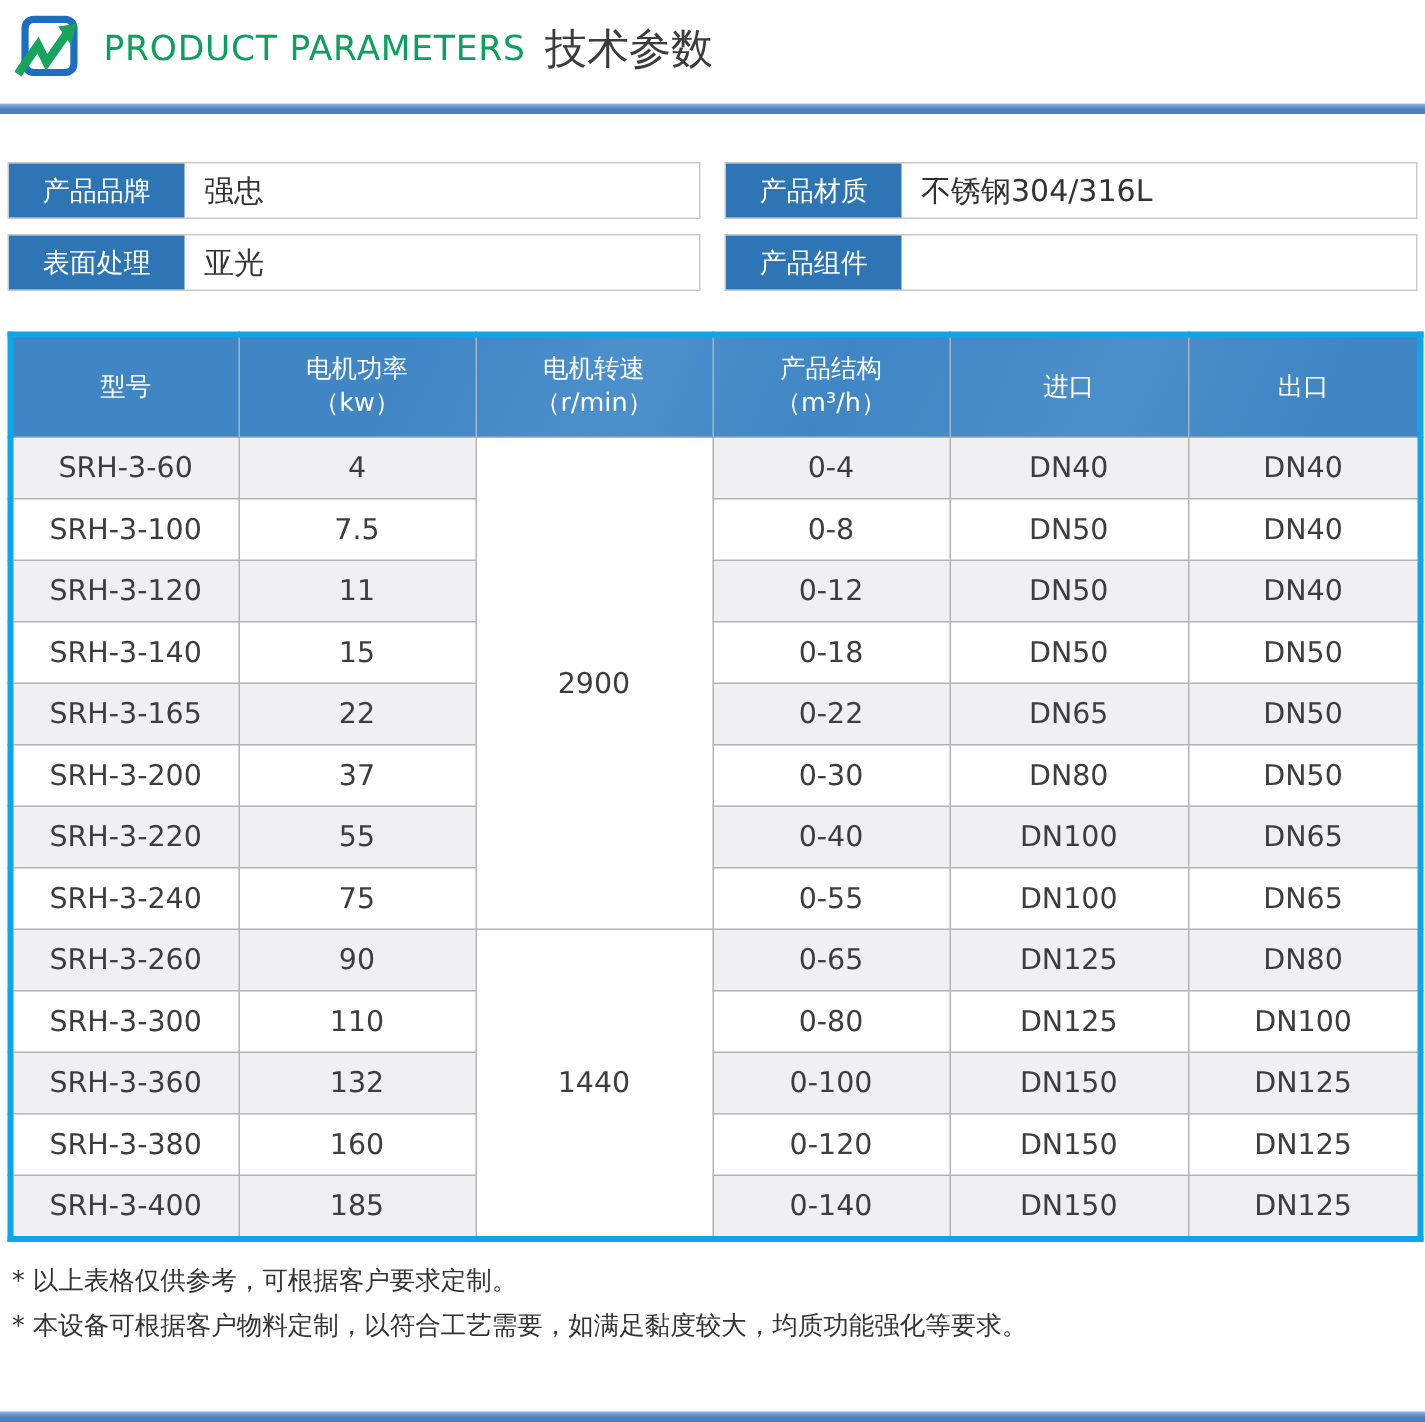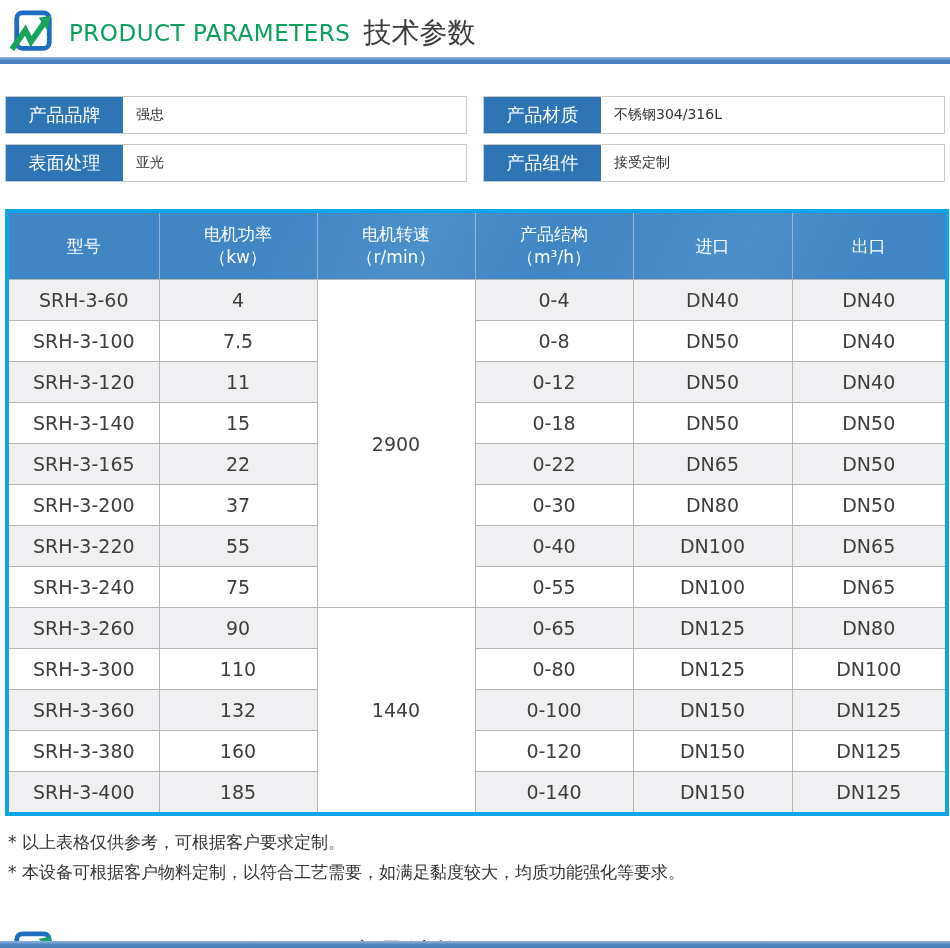--- a/index.html
+++ b/index.html
@@ -4,40 +4,40 @@
 <style>
   html, body { margin: 0; padding: 0; background: #ffffff; }
   body {
     width: 950px; height: 948px; overflow: hidden;
     font-family: "DejaVu Sans", "Liberation Sans", sans-serif;
     color: #3e3e3e;
   }
   .page { position: relative; width: 950px; height: 948px; overflow: hidden; background: #fff; }
 
   
-  .section-header { display: flex; align-items: center; gap: 13px; padding: 8px 0 0 10px; height: 49px; }
+  .section-header { display: flex; align-items: center; gap: 13px; padding: 8px 0 12px 10px; height: 49px; }
   .logo { width: 46px; height: 46px; flex: 0 0 auto; }
   .title-en { font-size: 23px; letter-spacing: .5px; color: #0ba15d; white-space: nowrap; }
   .title-zh { font-size: 28px; color: #3c3c3c; white-space: nowrap; }
   .blue-divider { height: 7px; background: linear-gradient(#93b5de 0%, #6c9bd0 28%, #4a80bd 55%, #4a80bd 100%); }
   .top-divider { margin-top: 0; }
 
   
   .info-grid {
     display: grid; grid-template-columns: 1fr 1fr;
     column-gap: 16px; row-gap: 10px;
     margin: 32px 5px 0 5px;
   }
   .info-row { display: flex; border: 1px solid #c9c9c9; height: 36px; background: #fff; }
   .info-label {
     width: 117px; flex: 0 0 auto; background: #2e75b6; color: #fff;
     display: flex; align-items: center; justify-content: center;
     font-size: 18px;
   }
-  .info-value { flex: 1; display: flex; align-items: center; padding-left: 13px; font-size: 14px; color: #333; }
+  .info-value { flex: 1; display: flex; align-items: center; padding-left: 13px; font-size: 20px; color: #333; }
 
   
   .table-wrap { margin: 27px 5px 0 5px; }
   table.spec { width: 100%; border-collapse: collapse; table-layout: fixed; border: 4px solid #0ea5e9; }
   thead tr {
     background: linear-gradient(115deg, #4086c5 0%, #4086c5 28%, #4c90cb 44%, #4086c5 58%, #4b8fca 78%, #4086c5 92%);
     background-color: #4086c5;
   }
   th {
     height: 64px; font-weight: normal; color: #ffffff; font-size: 17px;
@@ -89,21 +89,20 @@
     <div class="info-row">
       <span class="info-label">产品材质</span>
       <span class="info-value">不锈钢304/316L</span>
     </div>
     <div class="info-row">
       <span class="info-label">表面处理</span>
       <span class="info-value">亚光</span>
     </div>
     <div class="info-row">
       <span class="info-label">产品组件</span>
-      <span class="info-value">接受定制</span>
     </div>
   </div>
 
   <div class="table-wrap">
     <table class="spec">
       <colgroup>
         <col style="width:152px">
           <col style="width:158px">
           <col style="width:158px">
         <col style="width:158px">

